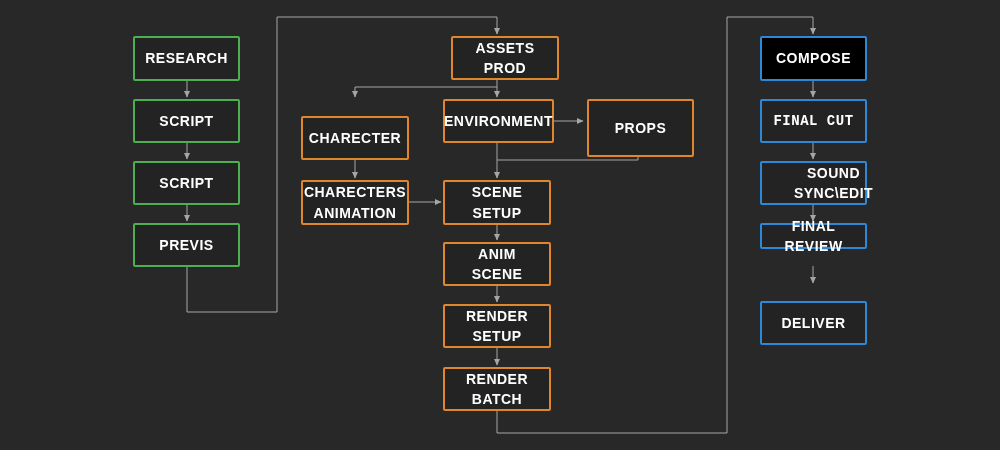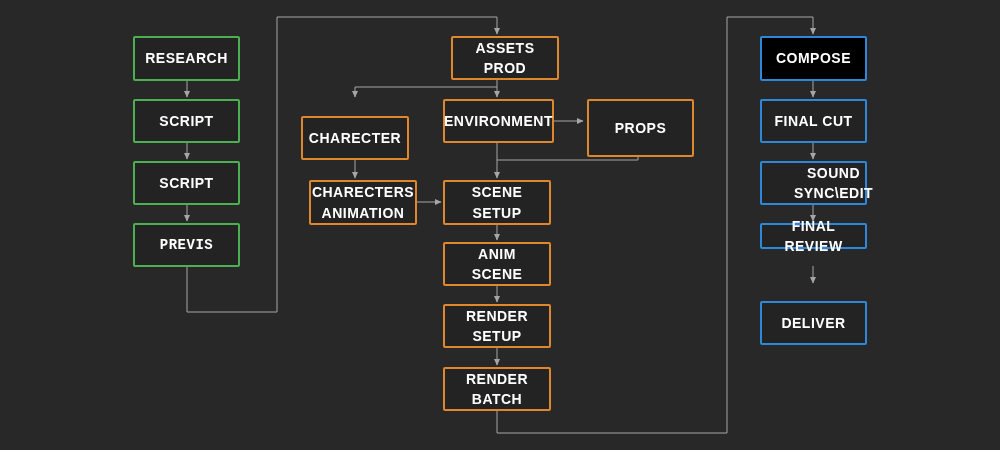--- a/index.html
+++ b/index.html
@@ -77,36 +77,36 @@
   <div>
       <div class="node" style="left: 133px; top: 36px; width: 107px; height: 45px; border-color: rgb(76, 175, 80); background: rgb(35, 35, 35);">
         <span class="label" style="color: rgb(255, 255, 255);">RESEARCH</span>
       </div>
       <div class="node" style="left: 133px; top: 99px; width: 107px; height: 44px; border-color: rgb(76, 175, 80); background: rgb(35, 35, 35);">
         <span class="label" style="color: rgb(255, 255, 255);">SCRIPT</span>
       </div>
       <div class="node" style="left: 133px; top: 161px; width: 107px; height: 44px; border-color: rgb(76, 175, 80); background: rgb(35, 35, 35);">
         <span class="label" style="color: rgb(255, 255, 255);">SCRIPT</span>
       </div>
-      <div class="node" style="left: 133px; top: 223px; width: 107px; height: 44px; border-color: rgb(76, 175, 80); background: rgb(35, 35, 35); font-family: Liberation Mono, monospace;">
+      <div class="node" style="left: 133px; top: 223px; width: 107px; height: 44px; border-color: rgb(76, 175, 80); background: rgb(35, 35, 35);">
         <span class="label" style="color: rgb(255, 255, 255);">PREVIS</span>
       </div>
       <div class="node" style="left: 443px; top: 36px; width: 108px; height: 44px; border-color: rgb(224, 134, 45); background: rgb(35, 35, 35); margin-left: 8px;">
         <span class="label" style="color: rgb(255, 255, 255);">ASSETS PROD</span>
       </div>
       <div class="node" style="left: 301px; top: 116px; width: 108px; height: 44px; border-color: rgb(224, 134, 45); background: rgb(35, 35, 35); text-align: right;">
         <span class="label" style="color: rgb(255, 255, 255);">CHARECTER</span>
       </div>
       <div class="node" style="left: 443px; top: 99px; width: 111px; height: 44px; border-color: rgb(224, 134, 45); background: rgb(35, 35, 35);">
         <span class="label" style="color: rgb(255, 255, 255);">ENVIRONMENT</span>
       </div>
       <div class="node" style="left: 587px; top: 99px; width: 107px; height: 58px; border-color: rgb(224, 134, 45); background: rgb(35, 35, 35);">
         <span class="label" style="color: rgb(255, 255, 255);">PROPS</span>
       </div>
-      <div class="node" style="left: 301px; top: 180px; width: 108px; height: 45px; border-color: rgb(224, 134, 45); background: rgb(35, 35, 35); margin-left: 8px;">
+      <div class="node" style="left: 301px; top: 180px; width: 108px; height: 45px; border-color: rgb(224, 134, 45); background: rgb(35, 35, 35);">
         <span class="label" style="color: rgb(255, 255, 255);">CHARECTERS
 ANIMATION</span>
       </div>
       <div class="node" style="left: 443px; top: 180px; width: 108px; height: 45px; border-color: rgb(224, 134, 45); background: rgb(35, 35, 35);">
         <span class="label" style="color: rgb(255, 255, 255);">SCENE
 SETUP</span>
       </div>
       <div class="node" style="left: 443px; top: 242px; width: 108px; height: 44px; border-color: rgb(224, 134, 45); background: rgb(35, 35, 35); justify-content: center;">
         <span class="label" style="color: rgb(255, 255, 255);">ANIM
 SCENE</span>
@@ -115,21 +115,21 @@
         <span class="label" style="color: rgb(255, 255, 255);">RENDER
 SETUP</span>
       </div>
       <div class="node" style="left: 443px; top: 367px; width: 108px; height: 44px; border-color: rgb(224, 134, 45); background: rgb(35, 35, 35);">
         <span class="label" style="color: rgb(255, 255, 255);">RENDER
 BATCH</span>
       </div>
       <div class="node" style="left: 760px; top: 36px; width: 107px; height: 45px; border-color: rgb(46, 136, 217); background: #000000;">
         <span class="label" style="color: rgb(255, 255, 255);">COMPOSE</span>
       </div>
-      <div class="node" style="left: 760px; top: 99px; width: 107px; height: 44px; border-color: rgb(46, 136, 217); background: rgb(35, 35, 35);">
+      <div class="node" style="left: 760px; top: 99px; width: 107px; height: 44px; border-color: rgb(46, 136, 217); background: rgb(35, 35, 35); font-family: Liberation Mono, monospace;">
         <span class="label" style="color: rgb(255, 255, 255);">FINAL CUT</span>
       </div>
       <div class="node" style="left: 760px; top: 161px; width: 107px; height: 44px; border-color: rgb(46, 136, 217); background: rgb(35, 35, 35);">
         <span class="label" style="color: rgb(255, 255, 255); margin-left: 40px;">SOUND
 SYNC\EDIT</span>
       </div>
       <div class="node" style="left: 760px; top: 223px; width: 107px; height: 26px; border-color: rgb(46, 136, 217); background: rgb(35, 35, 35);">
         <span class="label" style="color: rgb(255, 255, 255);">FINAL REVIEW</span>
       </div>
       <div class="node" style="left: 760px; top: 285px; width: 107px; height: 44px; border-color: rgb(46, 136, 217); background: rgb(35, 35, 35); margin-top: 16px;">

